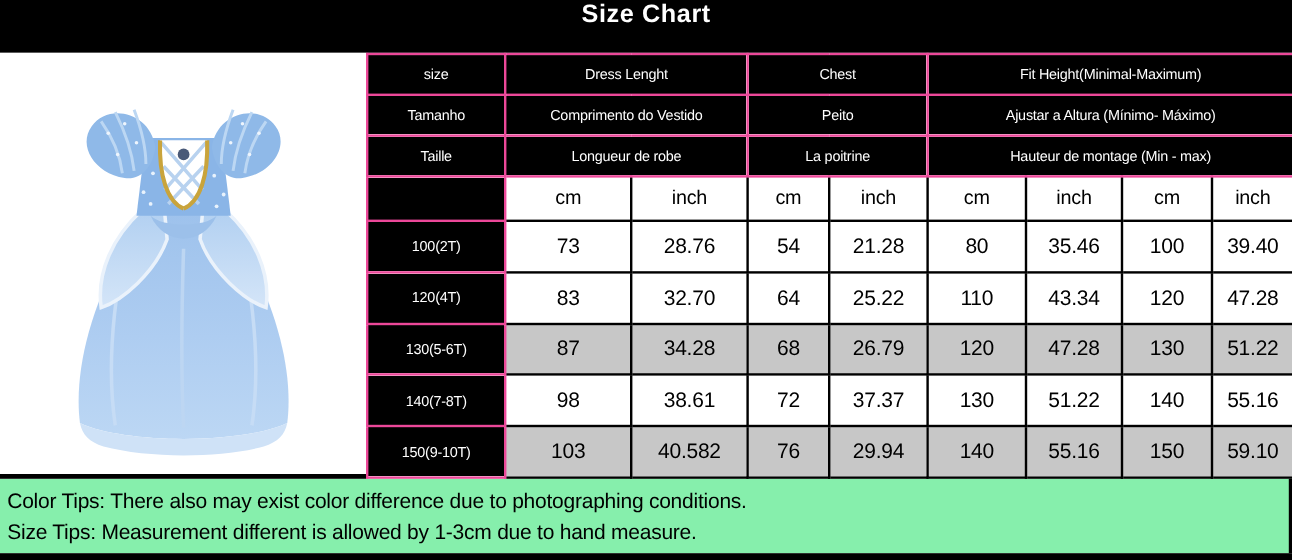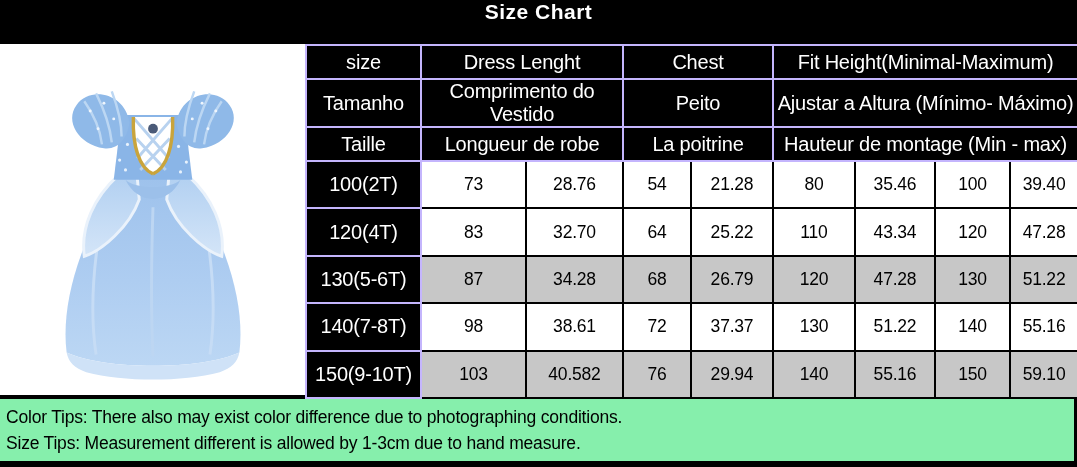--- a/index.html
+++ b/index.html
@@ -18,21 +18,21 @@
 
   .table-panel { width:772px; height:355px; }
 
   table.size-table { border-collapse:collapse; table-layout:fixed;
                      width:772px; height:355px; }
   table.size-table th, table.size-table td {
       text-align:center; vertical-align:middle; overflow:hidden;
       font-weight:normal; letter-spacing:-0.2px; }
 
   
-  th.blk { background:#000; color:#fff; border:2px solid #c4b5fd; font-size:20px; }
+  th.blk { background:#000; color:#fff; border:2px solid #ec4899; font-size:12px; }
 
   
   td.val { background:#fff; border:2px solid #000; font-size:17.5px; }
   tr.alt td.val { background:#c7c7c7; }
 
   tr.hdr  { height:34px; }
   tr.unit { height:32px; }
   tr.unit td.val { font-size:16.5px; }
   tr.data { height:37px; }
 
@@ -143,20 +143,31 @@
           <th class="blk" colspan="4">Ajustar a Altura (Mínimo- Máximo)</th>
         </tr>
         <tr class="hdr">
           <th class="blk">Taille</th>
           <th class="blk" colspan="2">Longueur de robe</th>
           <th class="blk" colspan="2">La poitrine</th>
           <th class="blk" colspan="4">Hauteur de montage (Min - max)</th>
         </tr>
       </thead>
       <tbody>
+          <tr class="unit">
+            <th class="blk"></th>
+            <td class="val">cm</td>
+            <td class="val">inch</td>
+            <td class="val">cm</td>
+            <td class="val">inch</td>
+            <td class="val">cm</td>
+            <td class="val">inch</td>
+            <td class="val">cm</td>
+            <td class="val">inch</td>
+          </tr>
           <tr class="data">
             <th class="blk">100(2T)</th>
             <td class="val">73</td>
             <td class="val">28.76</td>
             <td class="val">54</td>
             <td class="val">21.28</td>
             <td class="val">80</td>
             <td class="val">35.46</td>
             <td class="val">100</td>
             <td class="val">39.40</td>

